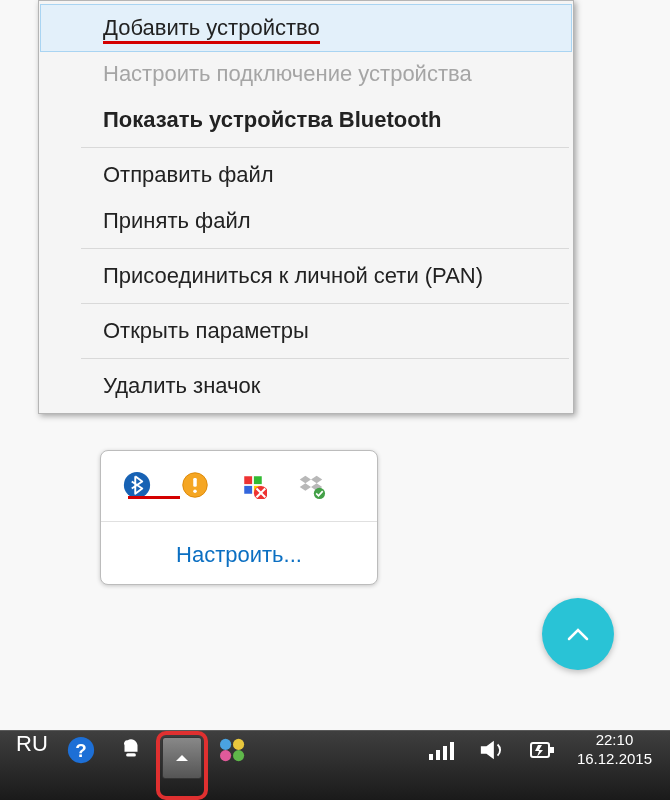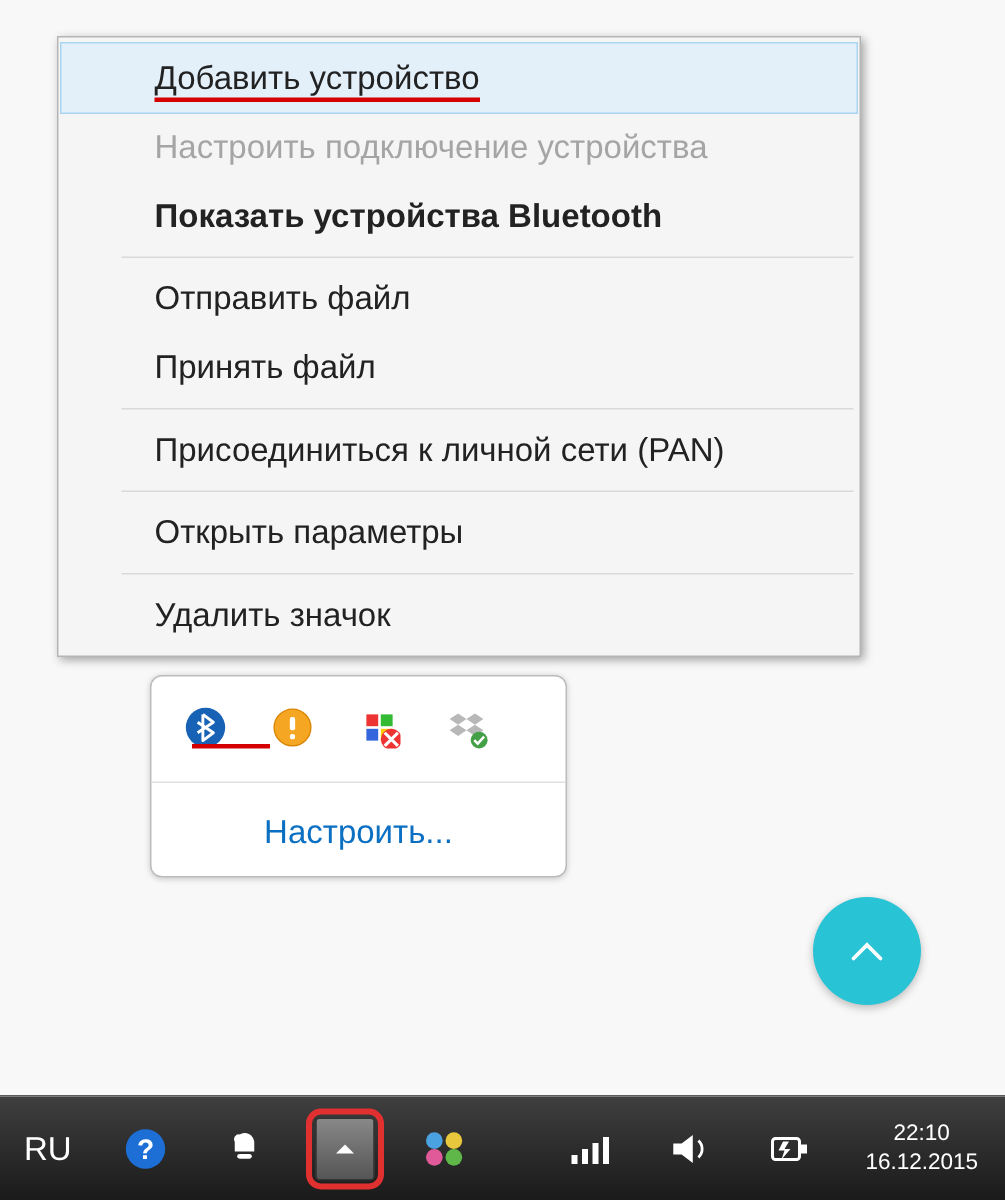--- a/index.html
+++ b/index.html
@@ -15,21 +15,20 @@
     
     .context-menu {
       position: absolute;
       left: 38px;
       top: 0;
       width: 536px;
       background: #f5f5f5;
       border: 1px solid #b5b5b5;
       box-shadow: 2px 2px 6px rgba(0,0,0,0.35);
       padding: 4px 2px;
-      margin-top: 24px;
     }
     .menu-item {
       padding: 10px 32px 10px 62px;
       font-size: 22px;
       color: #222;
       cursor: default;
       white-space: nowrap;
     }
     .menu-item.highlighted {
       background: #e3f0fa;
@@ -113,24 +112,22 @@
     
     .taskbar {
       position: absolute;
       left: 0;
       bottom: 0;
       width: 100%;
       height: 70px;
       background: linear-gradient(to bottom, #3f3f3f, #1a1a1a);
       border-top: 1px solid #5a5a5a;
       display: flex;
-      align-items: center;
       color: #fff;
       padding: 0 8px;
-      gap: 16px;
     }
     .tb-lang {
       font-size: 22px;
       color: #fff;
       padding: 0 8px;
     }
     .tb-icon {
       width: 38px;
       height: 38px;
       margin: 0 6px;

